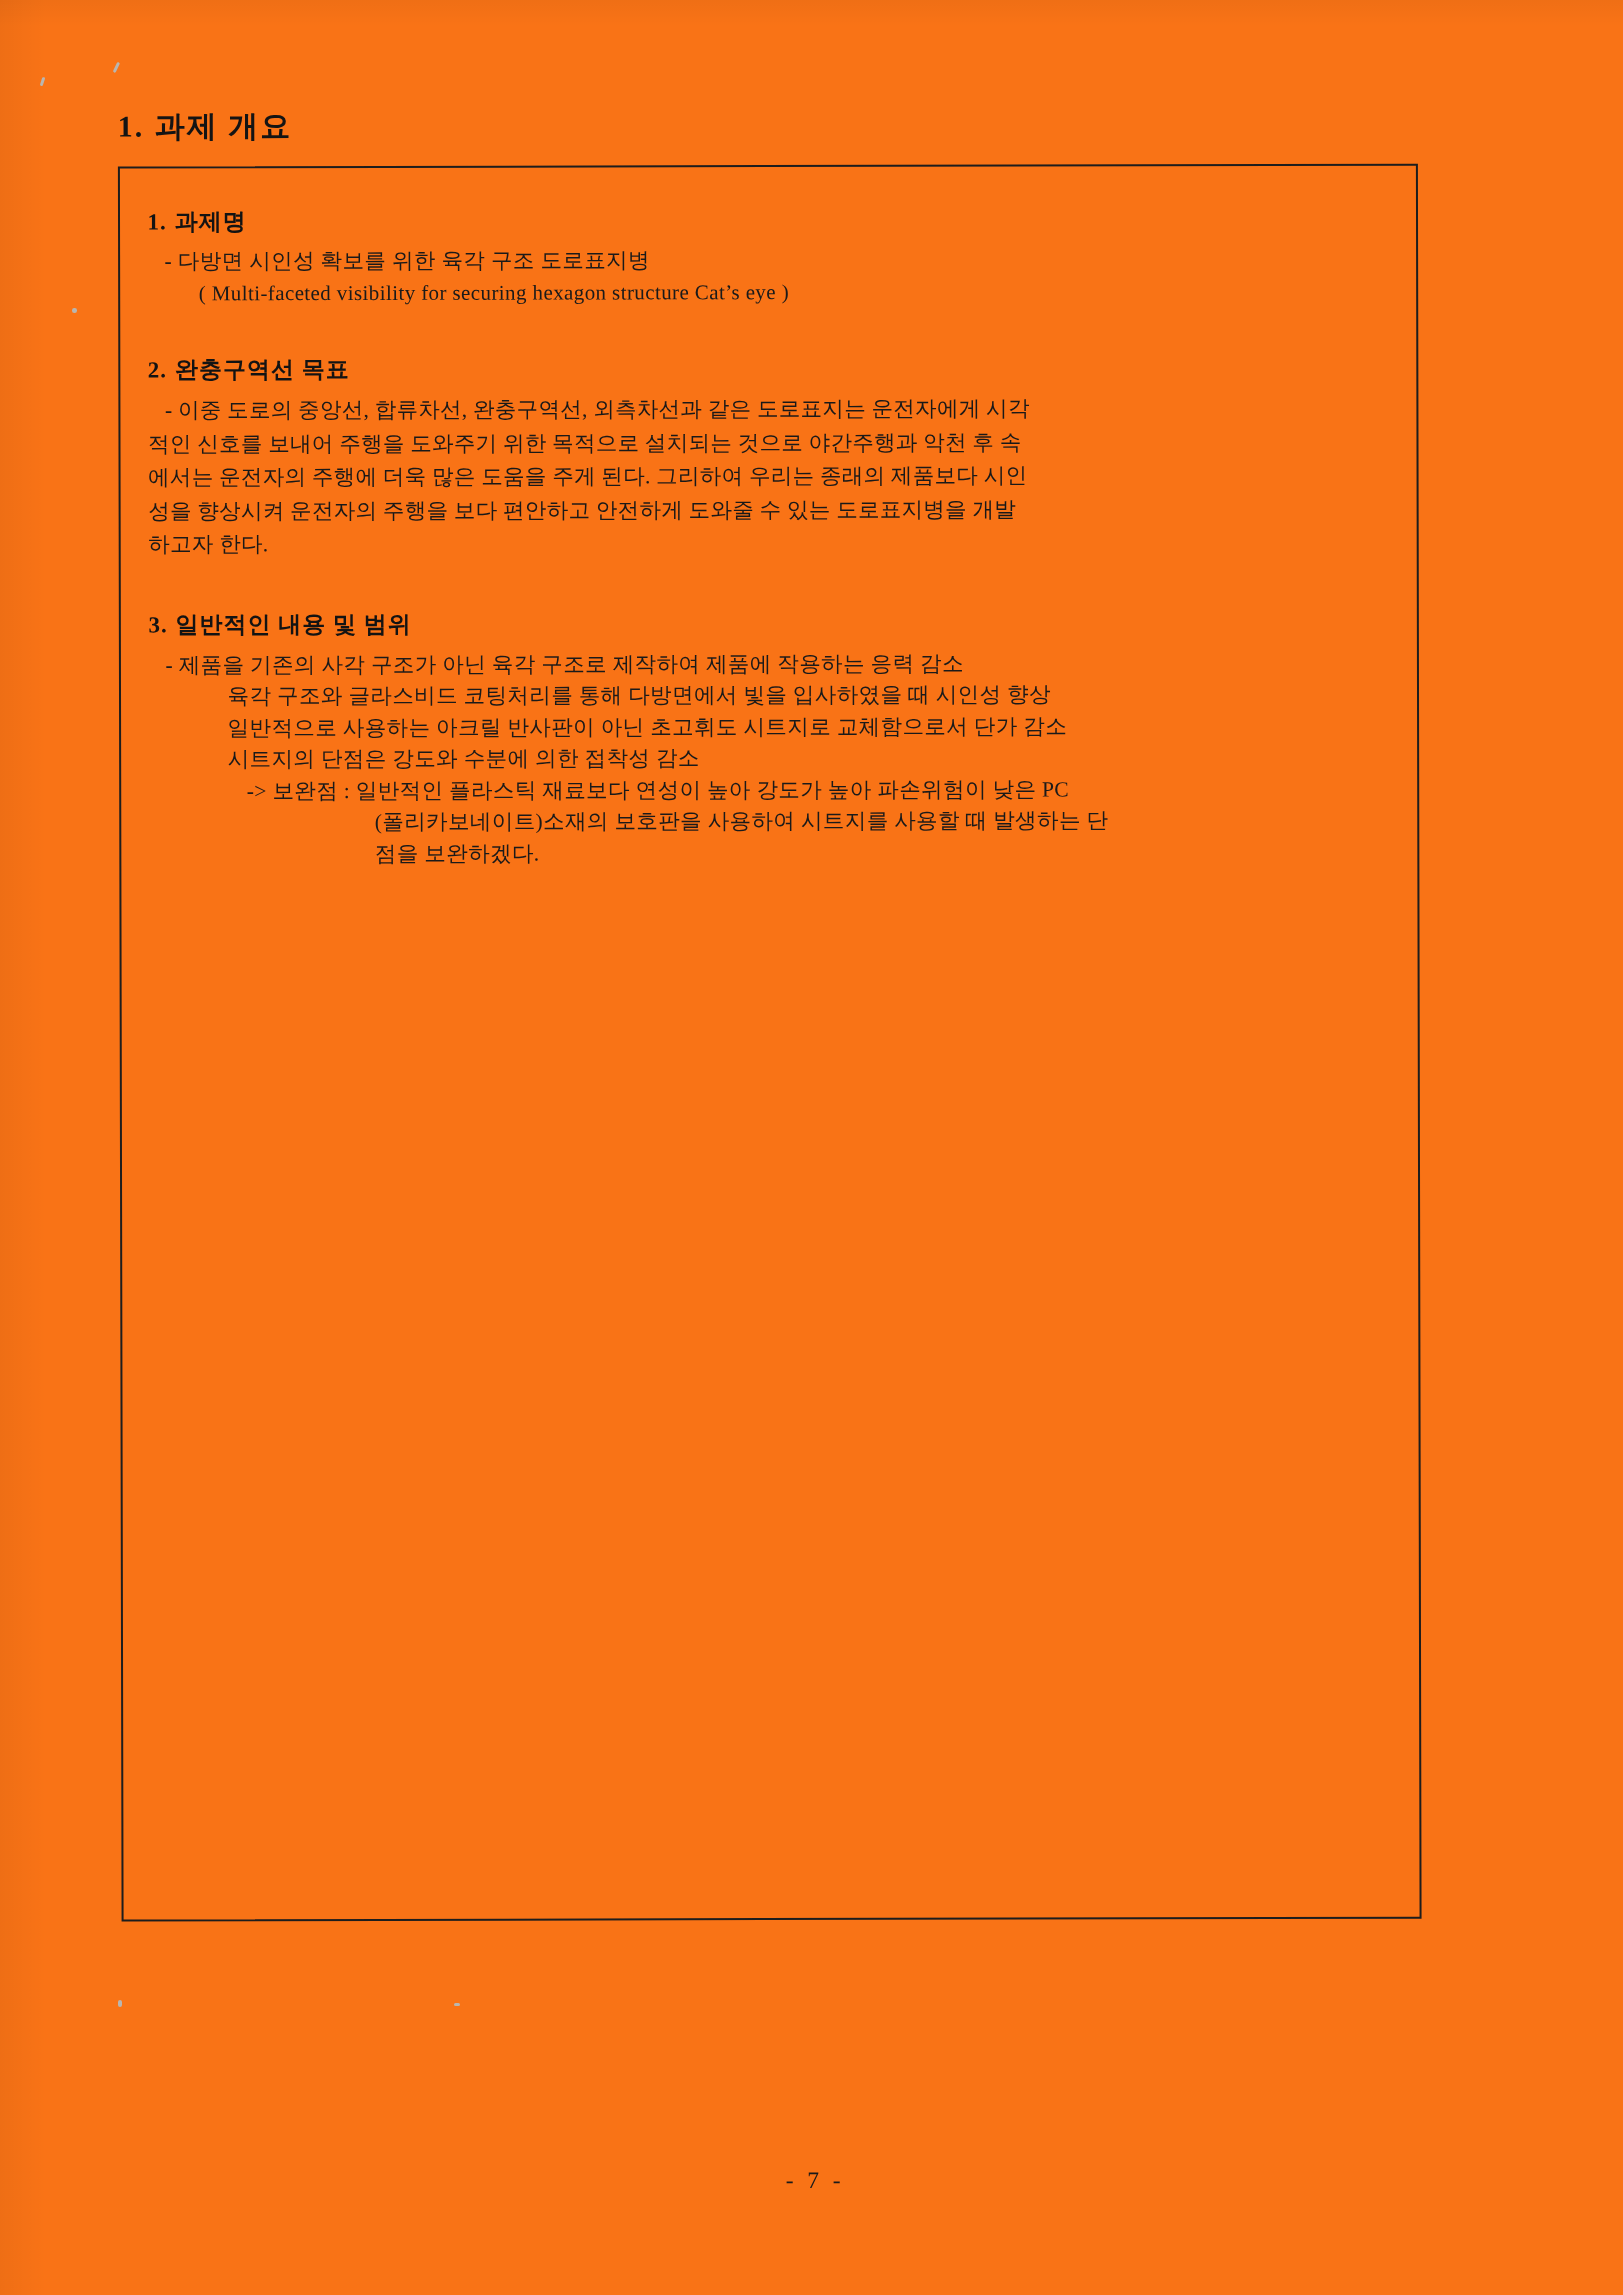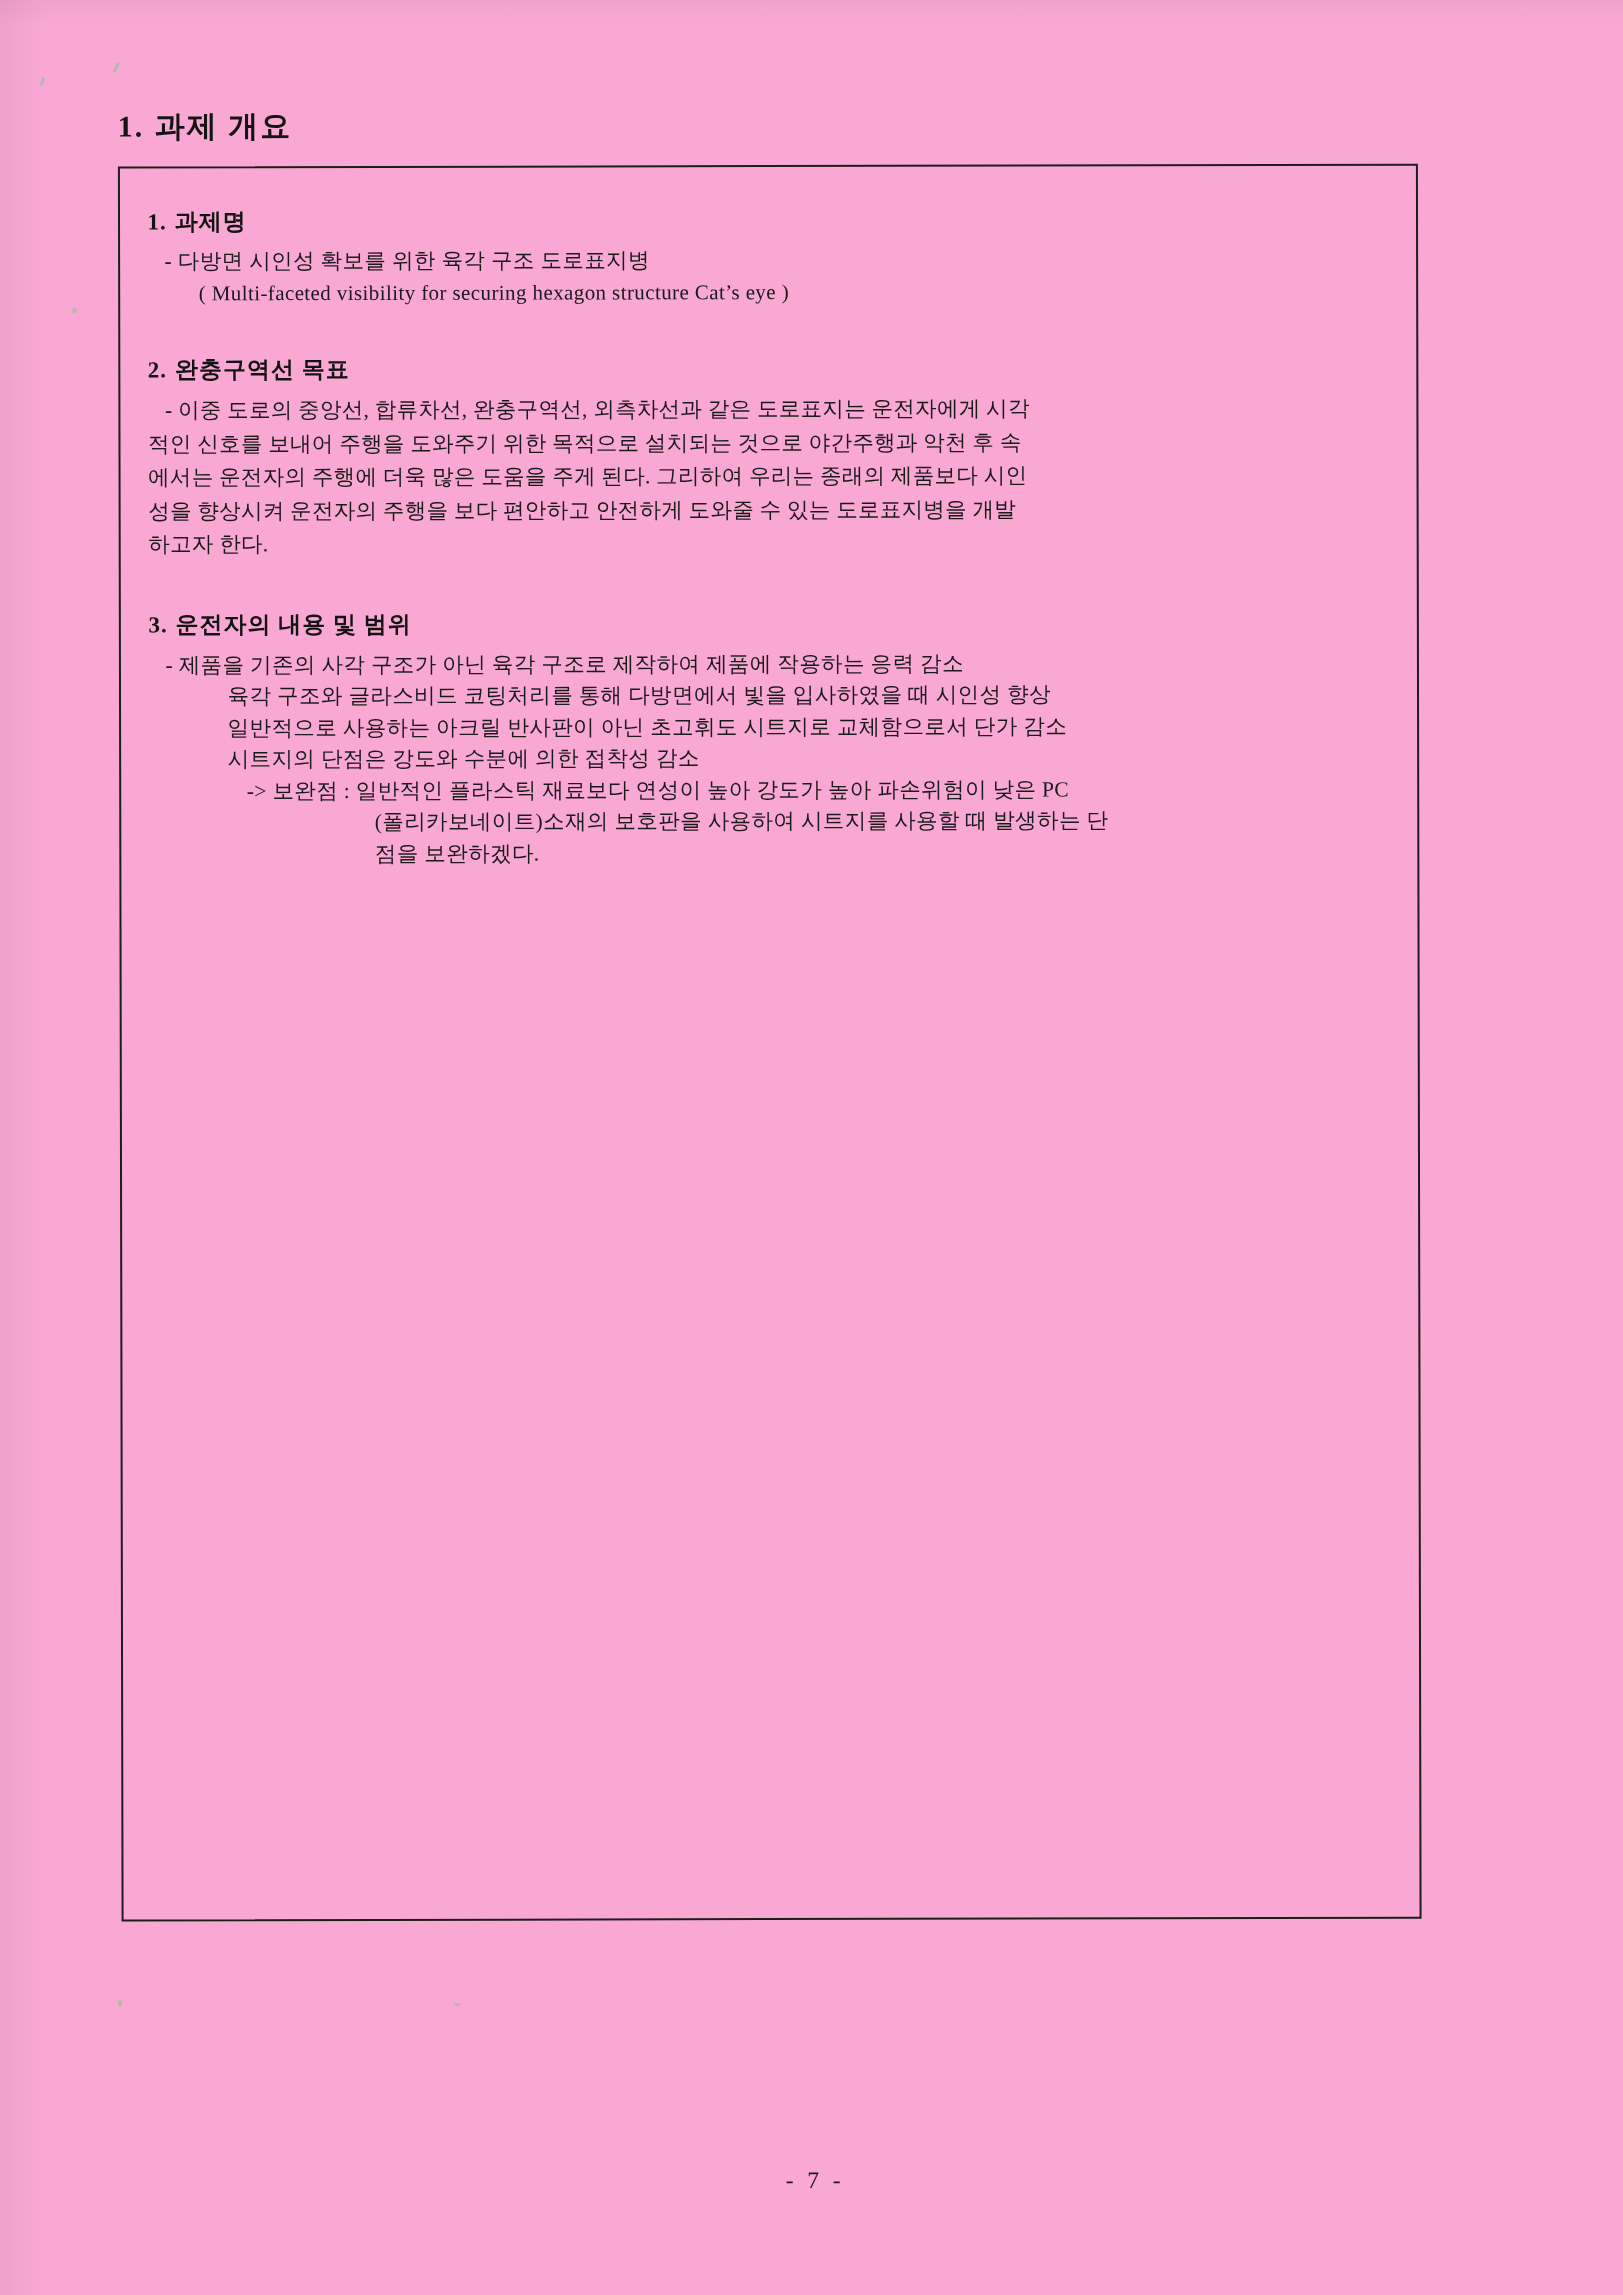--- a/index.html
+++ b/index.html
@@ -12,21 +12,21 @@
     height: 2295px;
     position: relative;
     font-family: "Liberation Serif", "DejaVu Serif", serif;
     color: #1a1a1a;
     overflow: hidden;
   }
 
   .page {
     position: absolute;
     inset: 0;
-    background: #f9a8d4;
+    background: #f97316;
   }
 
   
   .scan-edge-left {
     position: absolute;
     left: 0; top: 0;
     width: 46px; height: 100%;
     background: linear-gradient(to right, rgba(0,0,0,0.045), rgba(0,0,0,0));
     pointer-events: none;
   }
@@ -184,21 +184,21 @@
             <p class="wrap-line">에서는 운전자의 주행에 더욱 많은 도움을 주게 된다. 그리하여 우리는 종래의 제품보다 시인</p>
             <p class="wrap-line">성을 향상시켜 운전자의 주행을 보다 편안하고 안전하게 도와줄 수 있는 도로표지병을 개발</p>
             <p class="wrap-line">하고자 한다.</p>
           </div>
         </div>
 
         <div style="height:26px;"></div>
 
         <div class="section">
           <div class="section-title">
-            <span class="sn">3.</span><span>운전자의 내용 및 범위</span>
+            <span class="sn">3.</span><span>일반적인 내용 및 범위</span>
           </div>
           <div class="line indent-1">- 제품을 기존의 사각 구조가 아닌 육각 구조로 제작하여 제품에 작용하는 응력 감소</div>
           <div class="line indent-3">육각 구조와 글라스비드 코팅처리를 통해 다방면에서 빛을 입사하였을 때 시인성 향상</div>
           <div class="line indent-3">일반적으로 사용하는 아크릴 반사판이 아닌 초고휘도 시트지로 교체함으로서 단가 감소</div>
           <div class="line indent-3">시트지의 단점은 강도와 수분에 의한 접착성 감소</div>
           <div class="line indent-3" style="padding-left:98px;">-&gt; 보완점 : 일반적인 플라스틱 재료보다 연성이 높아 강도가 높아 파손위험이 낮은 PC</div>
           <div class="line indent-4" style="padding-left:226px;">(폴리카보네이트)소재의 보호판을 사용하여 시트지를 사용할 때 발생하는 단</div>
           <div class="line indent-4" style="padding-left:226px;">점을 보완하겠다.</div>
         </div>
 

